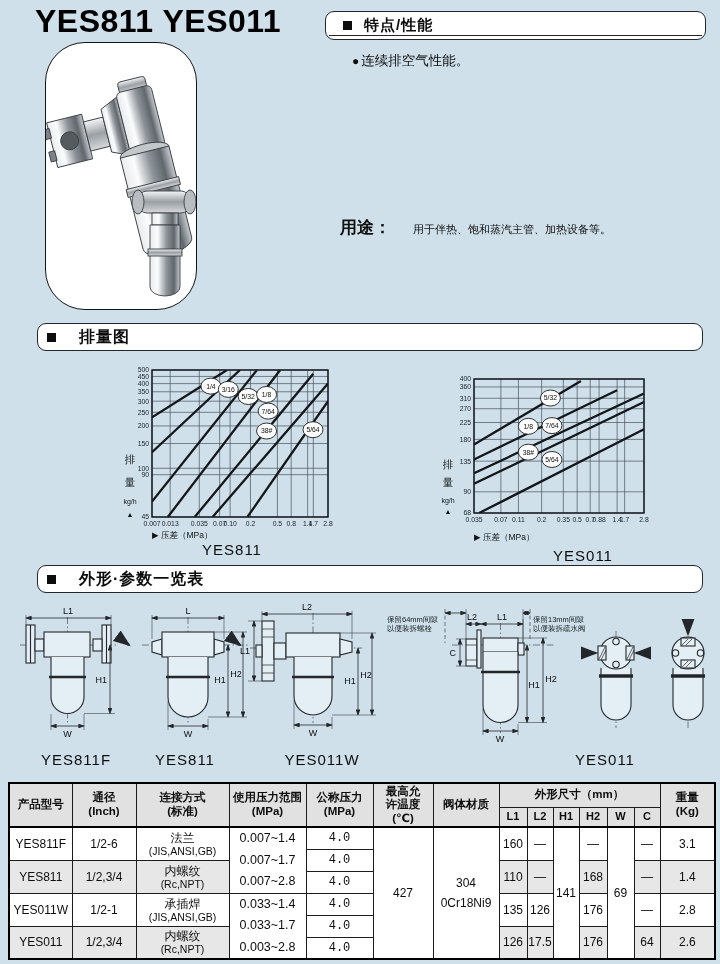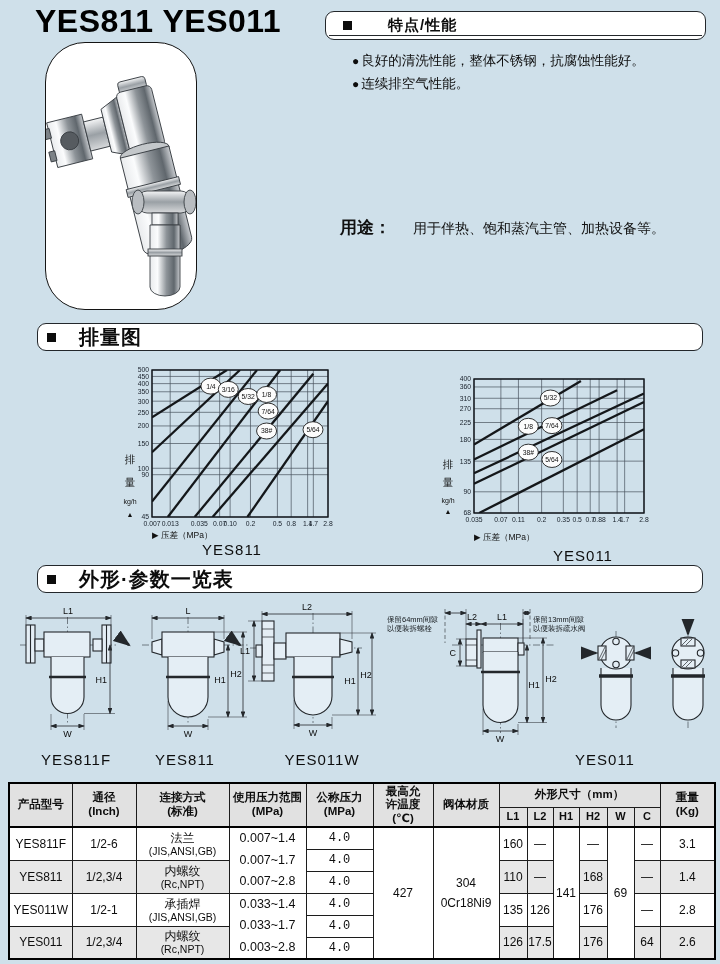--- a/index.html
+++ b/index.html
@@ -4,38 +4,38 @@
 <style>
   html,body{margin:0;padding:0;}
   body{width:720px;height:964px;background:#cfe0ea;position:relative;overflow:hidden;
        font-family:"Liberation Sans","DejaVu Sans",sans-serif;color:#111;}
   .abs{position:absolute;}
   
   #page-title{left:35px;top:3px;font-size:32px;font-weight:bold;letter-spacing:0.5px;color:#000;}
   
   .bar{background:#fff;border:1.5px solid #23272b;border-radius:9px;display:flex;align-items:center;box-sizing:border-box;}
   .bar .sq{width:9px;height:9px;background:#0c0c0c;flex:0 0 auto;}
-  .bar .lbl{font-weight:bold;font-size:20px;letter-spacing:1px;color:#0c0c0c;white-space:nowrap;}
-  #feature-bar{left:325px;top:11px;width:381px;height:29px;gap:24px;}
+  .bar .lbl{font-weight:bold;font-size:16px;letter-spacing:1px;color:#0c0c0c;white-space:nowrap;}
+  #feature-bar{left:325px;top:11px;width:381px;height:29px;}
   #feature-bar .sq{margin-left:17px;}
   #feature-bar .lbl{margin-left:12px;font-size:15px;}
   #feature-underline{position:absolute;left:3px;right:3px;bottom:3px;border-top:1.2px solid #23272b;}
   #chart-bar{left:37px;top:323px;width:666px;height:28px;}
   #outline-bar{left:37px;top:565px;width:666px;height:28px;}
   #chart-bar .sq,#outline-bar .sq{margin-left:9px;}
   #chart-bar .lbl,#outline-bar .lbl{margin-left:23px;}
   
   #photo-frame{left:45px;top:42px;width:150px;height:266px;background:#fff;border:1.6px solid #141414;border-radius:40px;overflow:hidden;}
   
   #feature-list{left:352px;top:50px;width:350px;list-style:none;margin:0;padding:0;}
   #feature-list li{font-size:13.5px;line-height:22.5px;white-space:nowrap;color:#0d0d0d;}
   #feature-list li::before{content:"●";margin-right:2px;font-size:12px;}
   #usage-line{left:340px;top:216px;white-space:nowrap;}
   #usage-label{font-weight:bold;font-size:17px;}
-  #usage-text{font-size:14px;margin-left:22px;}
+  #usage-text{font-size:11px;margin-left:22px;}
   
   svg{position:absolute;overflow:visible;}
   #chart1{left:112px;top:358px;}
   #chart2{left:432px;top:358px;}
   .grid{stroke:#47525c;stroke-width:0.7;}
   .frame{fill:none;stroke:#10151a;stroke-width:1.4;}
   .series{fill:none;stroke:#14171a;stroke-width:2.3;}
   .slbl-bg{fill:#fcfcfc;stroke:#1d1d1d;stroke-width:0.9;}
   .slbl{font-size:6.8px;text-anchor:middle;fill:#111;}
   .tick{font-size:6.8px;text-anchor:middle;fill:#18202a;}
@@ -125,21 +125,20 @@
       <ellipse cx="92" cy="159" rx="6" ry="12" fill="#b9bdc1"></ellipse>
       <ellipse cx="144" cy="159" rx="6" ry="12" fill="#b9bdc1"></ellipse>
       <rect x="106" y="170" width="26" height="12" fill="url(#gm1)"></rect>
       <path d="M104,182 L104,244 A15 9 0 0 0 134,244 L134,182 z" fill="url(#gm1)"></path>
       <rect x="102" y="206" width="34" height="7" fill="url(#gm2)"></rect>
     </g>
   </svg>
 </div>
 
 <ul class="abs" id="feature-list">
-  <li>良好的清洗性能，整体不锈钢，抗腐蚀性能好。</li>
   <li>连续排空气性能。</li>
 </ul>
 
 <div class="abs" id="usage-line">
   <span id="usage-label">用途：</span><span id="usage-text">用于伴热、饱和蒸汽主管、加热设备等。</span>
 </div>
 
 <div class="abs bar" id="chart-bar">
   <span class="sq"></span>
   <span class="lbl">排量图</span>

